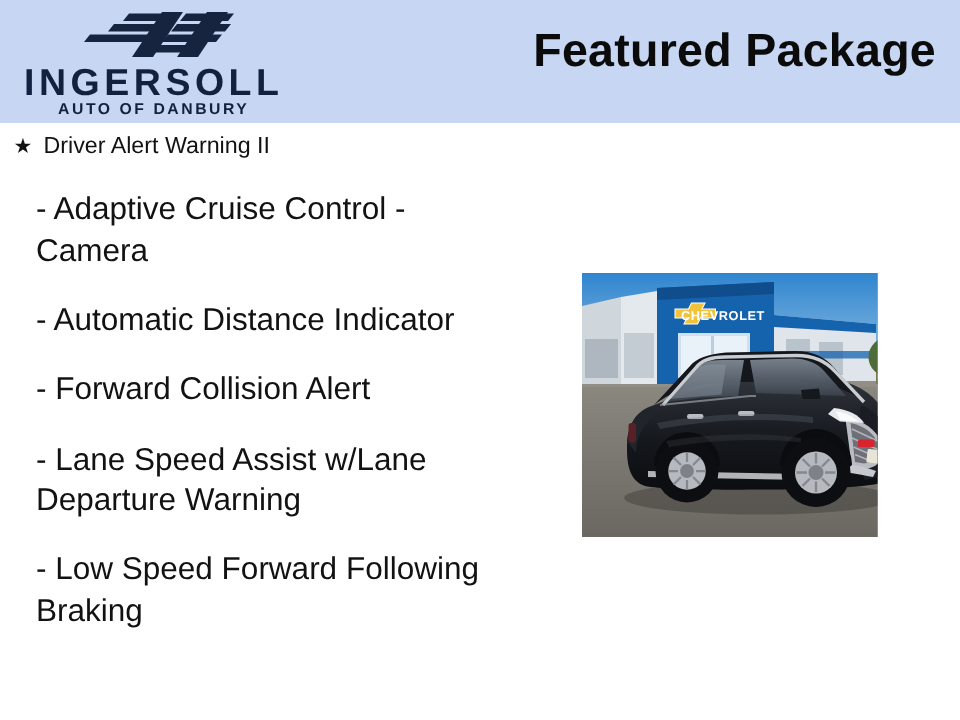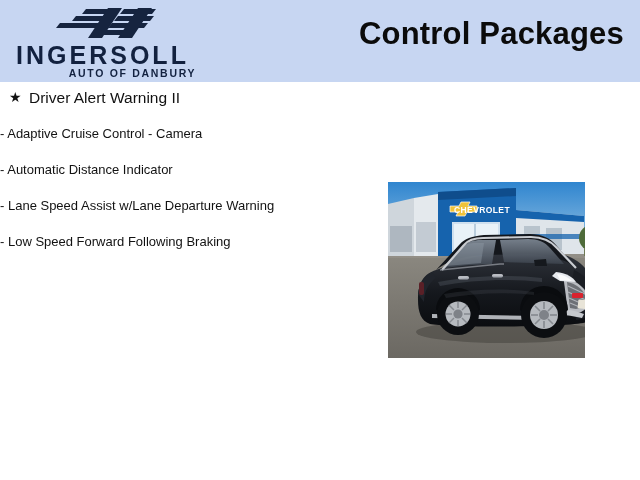--- a/index.html
+++ b/index.html
@@ -62,21 +62,20 @@
     left: 0px;
     top: 66px;
     width: 205px;
     text-align: center;
     font-size: 10.5px;
     font-weight: 700;
     letter-spacing: 1.7px;
     color: #12213f;
     line-height: 1;
     white-space: nowrap;
-    margin-left: 30px;
   }
 
   .slide-title {
     position: absolute;
     right: 16px;
     top: 16px;
     font-size: 31px;
     font-weight: 700;
     color: #0b0b0b;
     letter-spacing: 0.2px;
@@ -114,22 +113,23 @@
   .group-heading .star-bullet {
     position: absolute;
     left: 9px;
     top: 0px;
     font-size: 14px;
     color: #121212;
     line-height: 1.32;
   }
 
   .sub-item {
+    padding-left: 24px;
     padding-right: 22px;
-    font-size: 13px;
+    font-size: 21px;
     color: #121212;
     line-height: 1.30;
     margin: 0 0 19px 0;
   }
   .sub-item:last-child { margin-bottom: 0; }
 
   
   .vehicle-photo {
     position: absolute;
     left: 388px;
@@ -166,36 +166,37 @@
           <polygon points="86,2 100,2 80,32 66,32"></polygon>
         </g>
       </svg>
     </div>
 
     <div class="brand-name">INGERSOLL</div>
 
     <div class="brand-sub">AUTO OF DANBURY</div>
   </div>
 
-  <div class="slide-title">Control Packages</div>
+  <div class="slide-title">Featured Package</div>
 </div>
 
 <div class="content">
 
   <div class="bullet-list">
 
     <div class="feature-group">
 
       <div class="group-heading">
         <span class="star-bullet">★</span>
         <span>Driver Alert Warning II</span>
       </div>
 
       <div class="sub-item">- Adaptive Cruise Control - Camera</div>
       <div class="sub-item">- Automatic Distance Indicator</div>
+      <div class="sub-item">- Forward Collision Alert</div>
       <div class="sub-item">- Lane Speed Assist w/Lane Departure Warning</div>
       <div class="sub-item">- Low Speed Forward Following Braking</div>
     </div>
   </div>
 
   <div class="vehicle-photo">
     <svg viewBox="0 0 223 176" xmlns="http://www.w3.org/2000/svg" aria-hidden="true">
       <defs>
         <linearGradient id="sky" x1="0" y1="0" x2="0" y2="1">
           <stop offset="0%" stop-color="#2f85cf"></stop>

